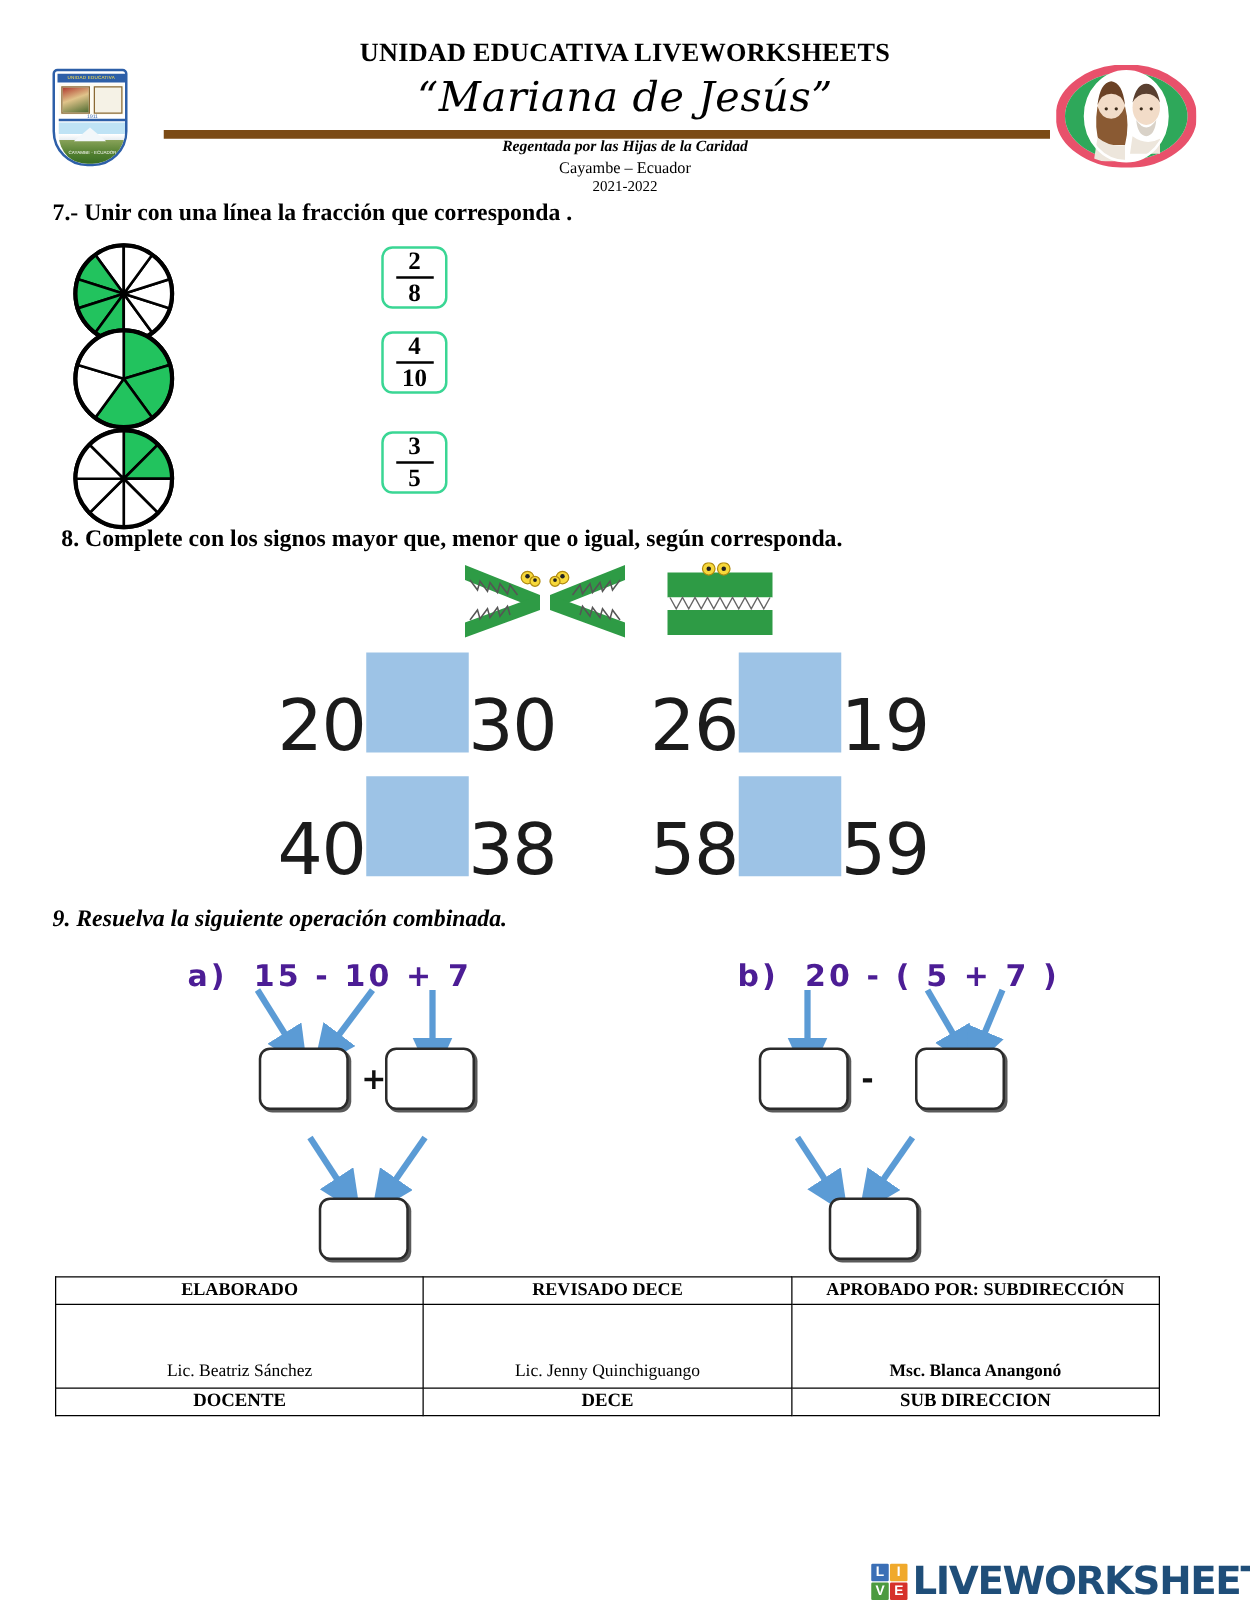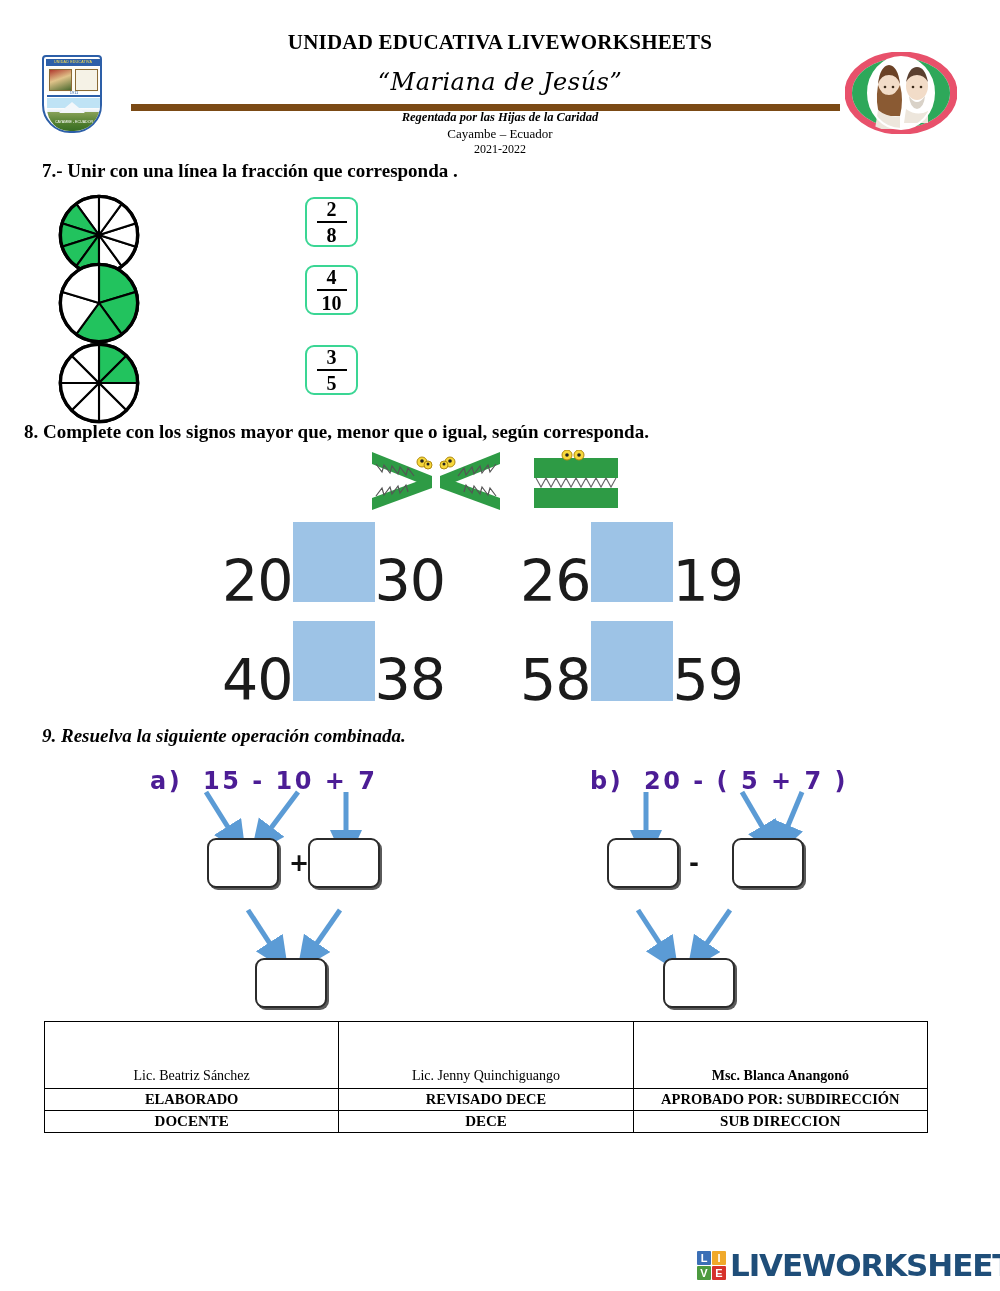--- a/index.html
+++ b/index.html
@@ -31,22 +31,22 @@
   .school-name {
     font-family: "Liberation Serif", serif;
     font-weight: bold;
     font-size: 21px;
     letter-spacing: .2px;
     white-space: nowrap;
   }
   .school-patron {
     font-family: "DejaVu Serif", serif;
     font-style: italic;
-    font-size: 24px;
-    margin-top: 13px;
+    font-size: 33px;
+    margin-top: 3px;
     letter-spacing: .5px;
   }
   .header-sub {
     position: absolute;
     left: 200px; top: 110px;
     width: 600px;
     text-align: center;
     line-height: 1.25;
   }
   .sub-line1 {
@@ -186,21 +186,21 @@
     line-height: 1.02;
   }
   .frac-num { }
   .frac-bar {
     width: 30px; height: 2.4px;
     background: #000; margin: 1.5px 0;
   }
   .frac-den { }
 
   
-  #q8-prompt { left: 24px; top: 421px; }
+  #q8-prompt { left: 49px; top: 421px; }
   #q8-symbols { position: absolute; left: 370px; top: 450px; width: 250px; height: 62px; }
   #q8-grid {
     position: absolute;
     left: 222px; top: 522px;
     width: 560px; height: 182px;
   }
   .num-row {
     position: absolute;
     display: flex;
     align-items: center;
@@ -539,28 +539,28 @@
   <line x1="140" y1="122" x2="108" y2="168" stroke="#5B9BD5" stroke-width="5" marker-end="url(#ah)"></line>
 </svg>
 <div class="ansbox" style="left:607px; top:838px;"></div>
 <div class="op" style="left:689px; top:849px;">-</div>
 <div class="ansbox" style="left:732px; top:838px;"></div>
 <div class="ansbox" style="left:663px; top:958px;"></div>
 
 <table id="signoff">
   <tbody>
       <tr>
+    <td class="so-head">ELABORADO</td>
+    <td class="so-head">REVISADO DECE</td>
+    <td class="so-head">APROBADO POR: SUBDIRECCIÓN</td>
+  </tr>
+  <tr>
     <td class="so-body">Lic. Beatriz Sánchez</td>
     <td class="so-body">Lic. Jenny Quinchiguango</td>
     <td class="so-body bold">Msc.  Blanca Anangonó</td>
-  </tr>
-  <tr>
-    <td class="so-head">ELABORADO</td>
-    <td class="so-head">REVISADO DECE</td>
-    <td class="so-head">APROBADO POR: SUBDIRECCIÓN</td>
   </tr>
   <tr>
     <td class="so-foot">DOCENTE</td>
     <td class="so-foot">DECE</td>
     <td class="so-foot">SUB DIRECCION</td>
   </tr>
 </tbody>
   </table>
 
 <div id="lw-logo">

